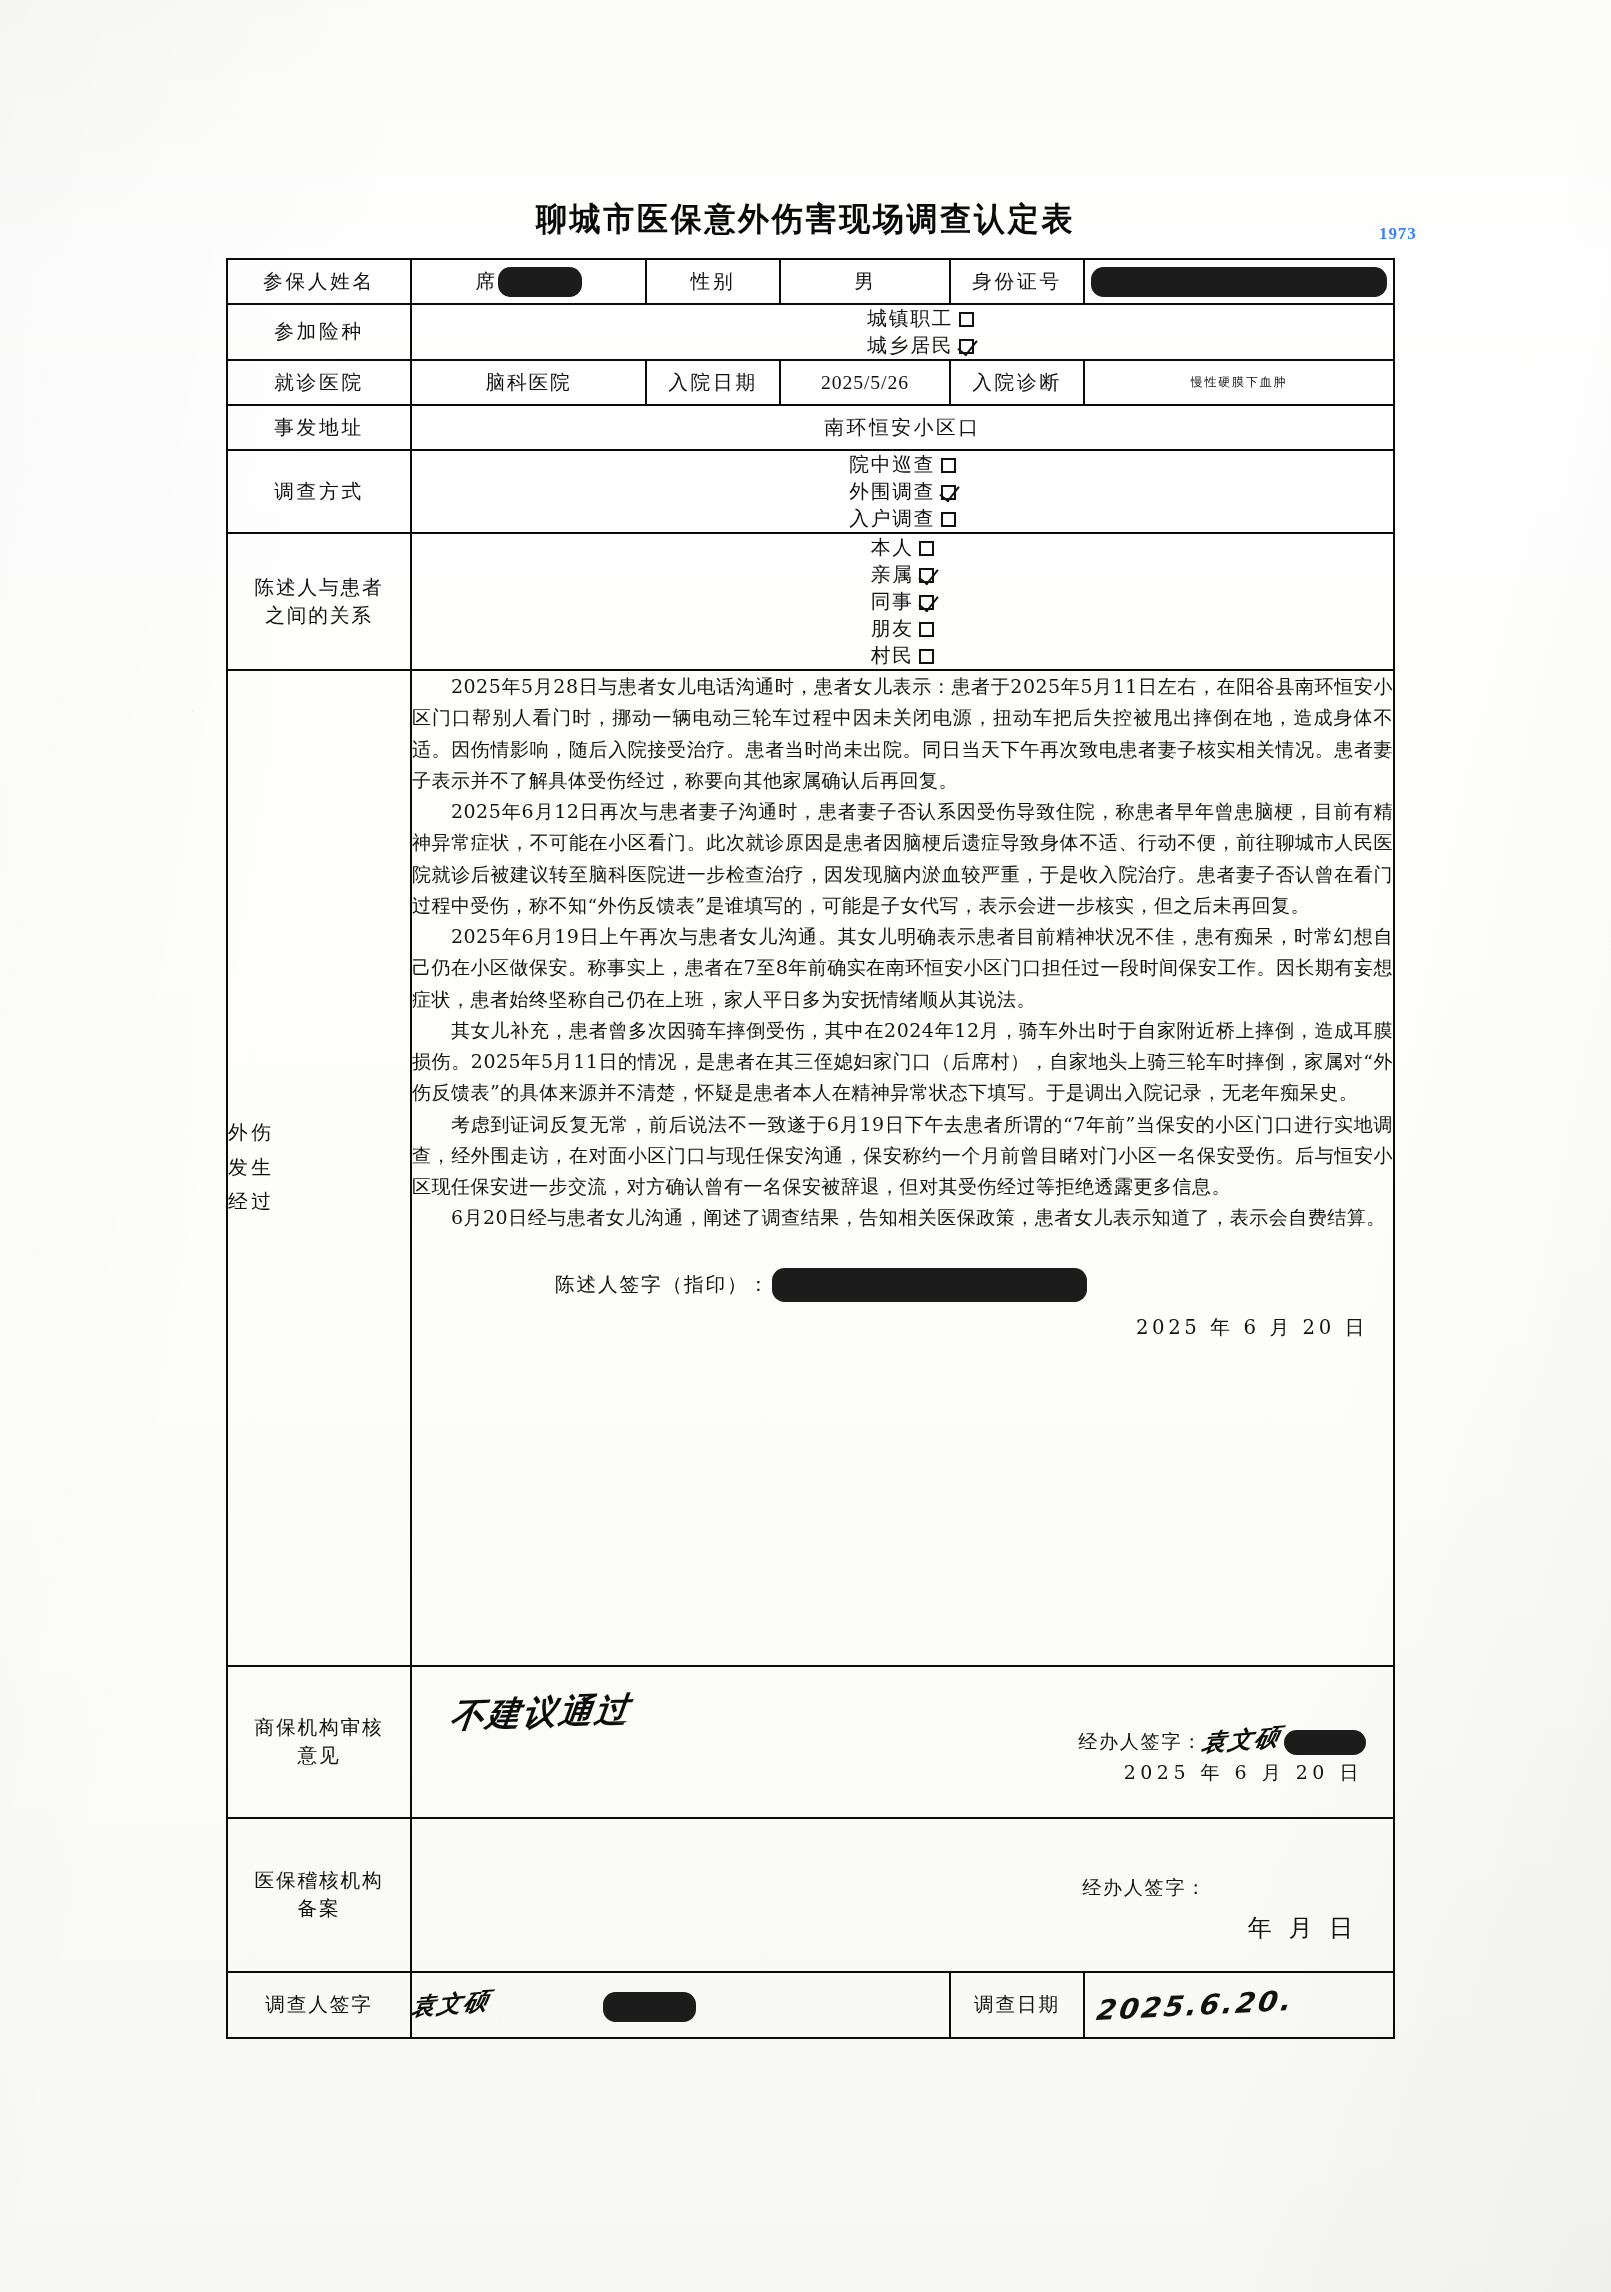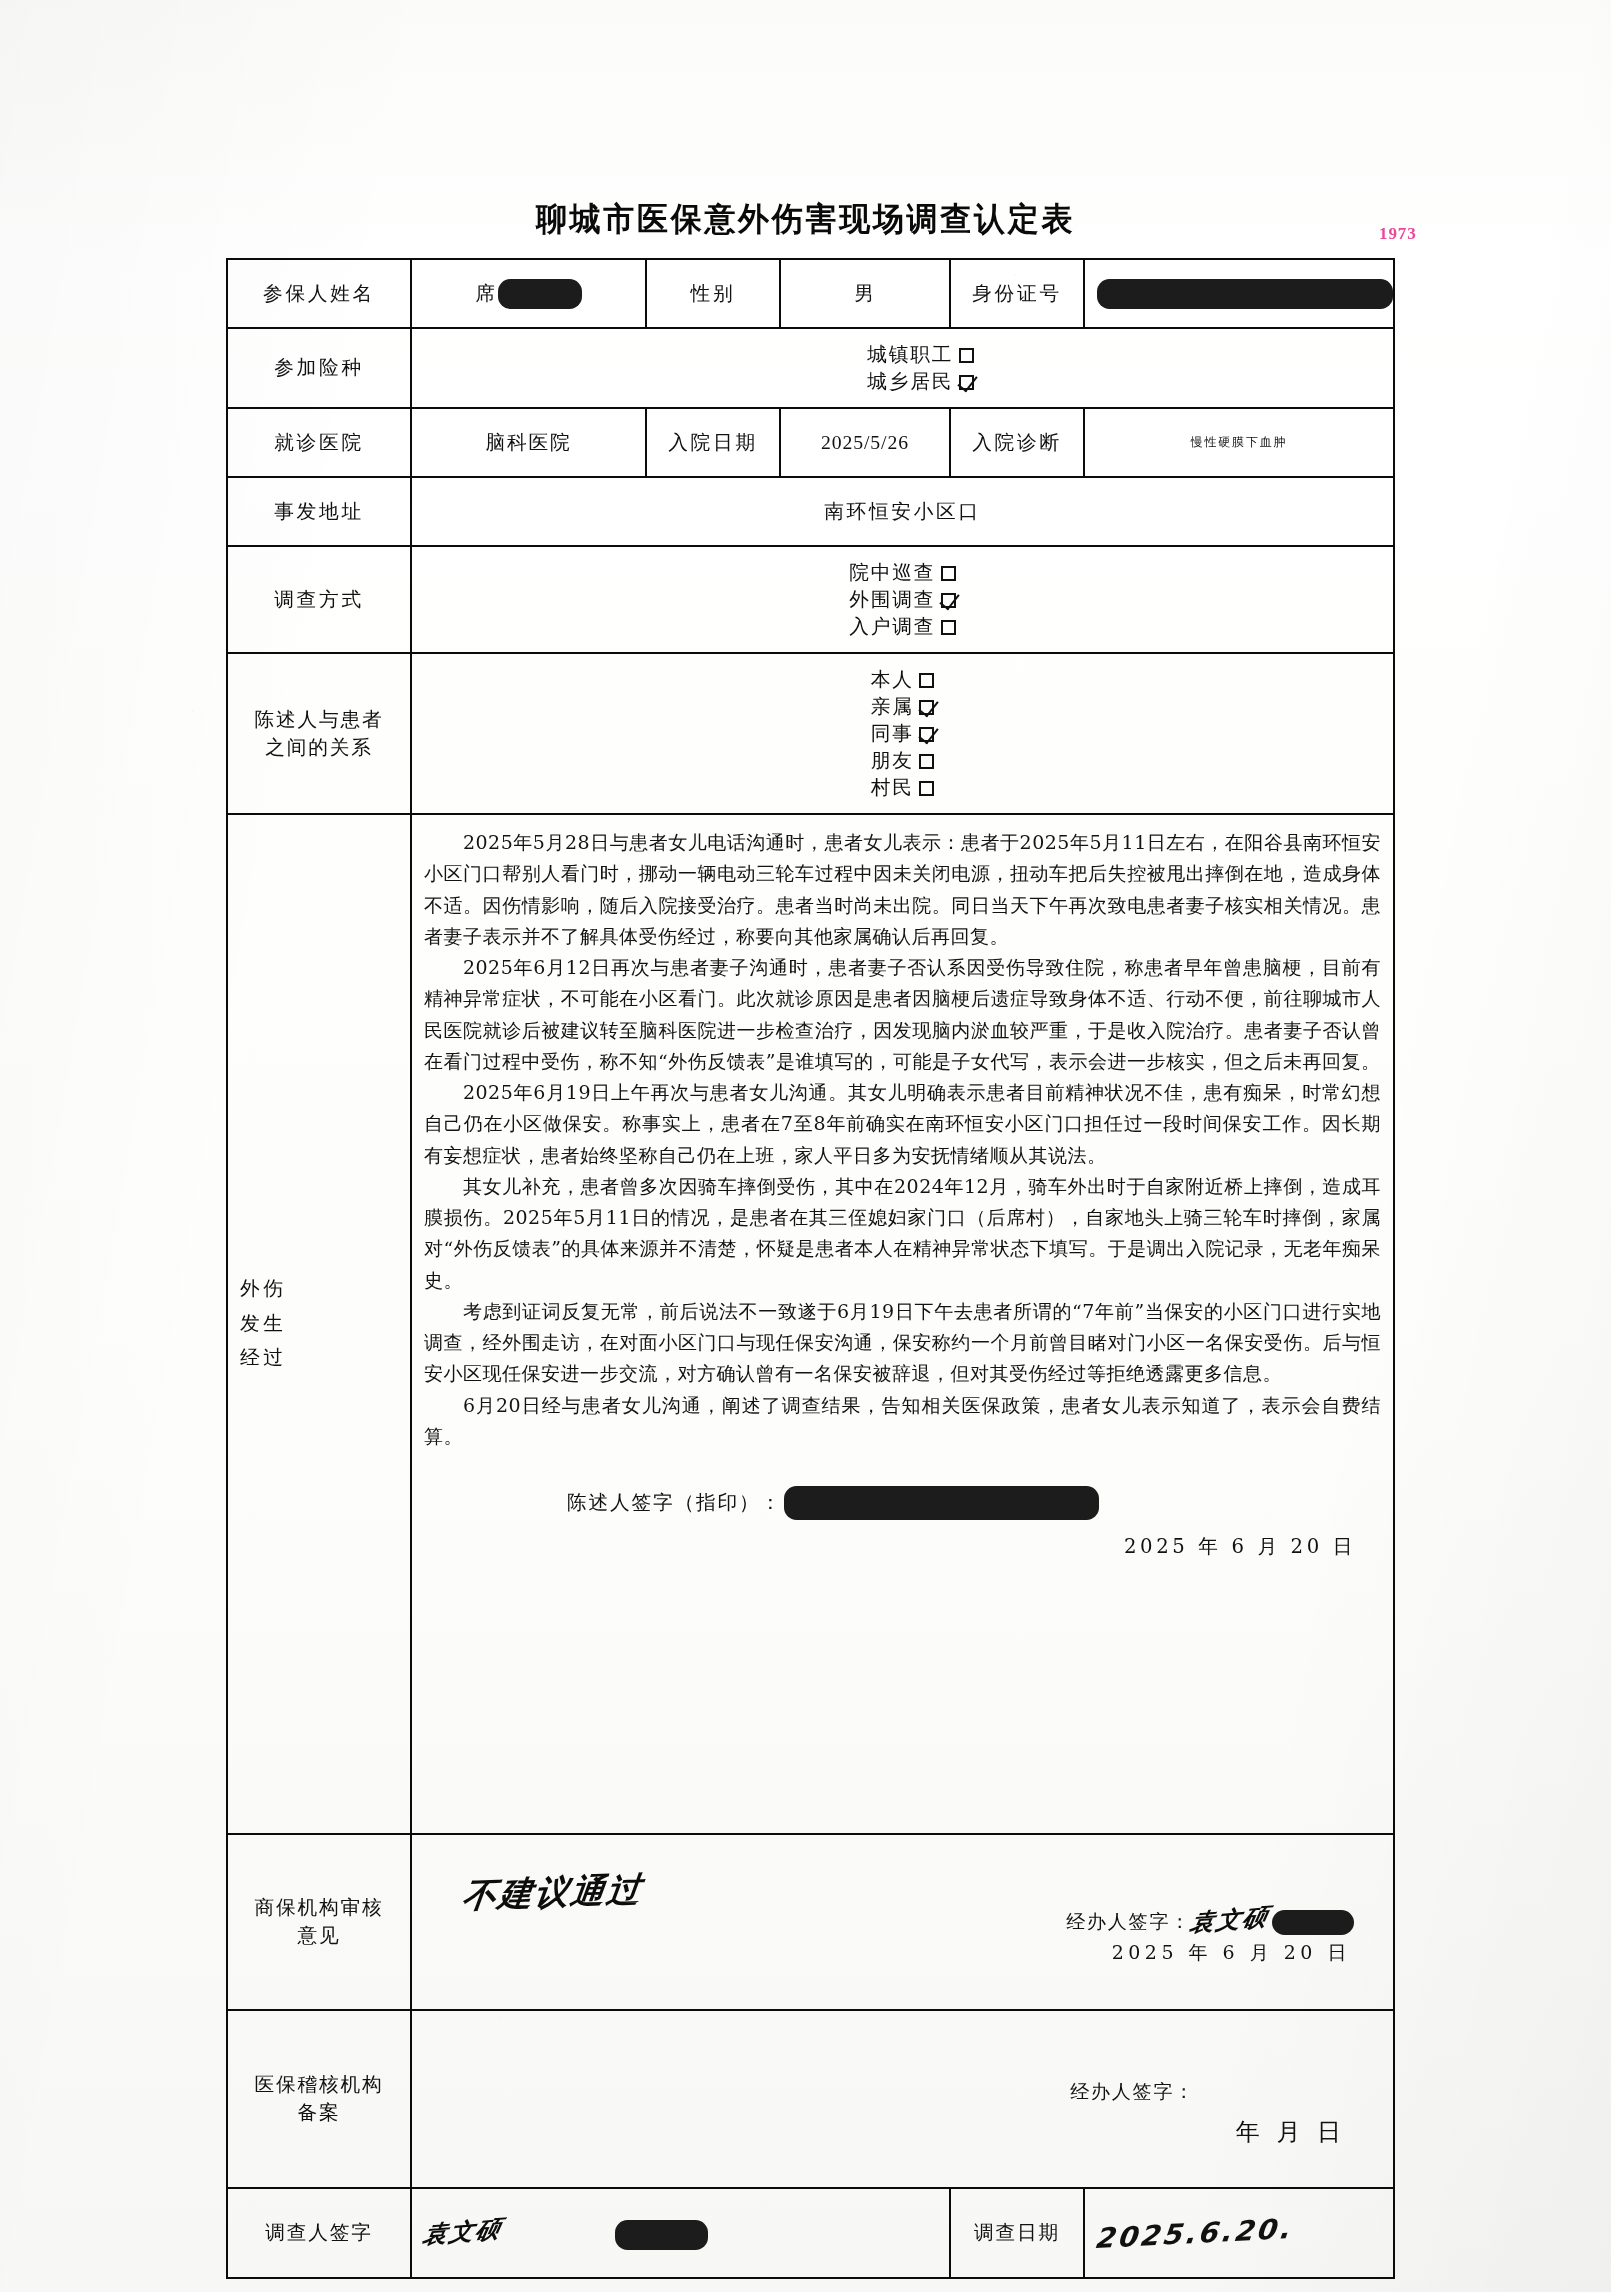--- a/index.html
+++ b/index.html
@@ -61,35 +61,35 @@
     transform: scaleY(1.05);
   }
   .corner-num {
     position: absolute;
     left: 1379px;
     top: 224px;
     font-family: "Liberation Serif", serif;
     font-weight: bold;
     font-size: 17px;
     letter-spacing: 0.9px;
-    color: #ec4899;
+    color: #3b82f6;
   }
 
   
   table.form {
     position: absolute;
     left: 226px;
     top: 258px;
     width: 1168px;
     border-collapse: collapse;
     table-layout: fixed;
   }
   table.form td {
     border: 2px solid #0b0b0b;
-    padding: 12px;
+    padding: 0;
     vertical-align: middle;
     font-family: "DejaVu Serif", "Liberation Serif", serif;
     font-size: 19.7px;
     color: #111;
   }
   .lbl {
     text-align: center;
     letter-spacing: 2.7px;
     font-size: 19.7px;
     line-height: 1.42;

